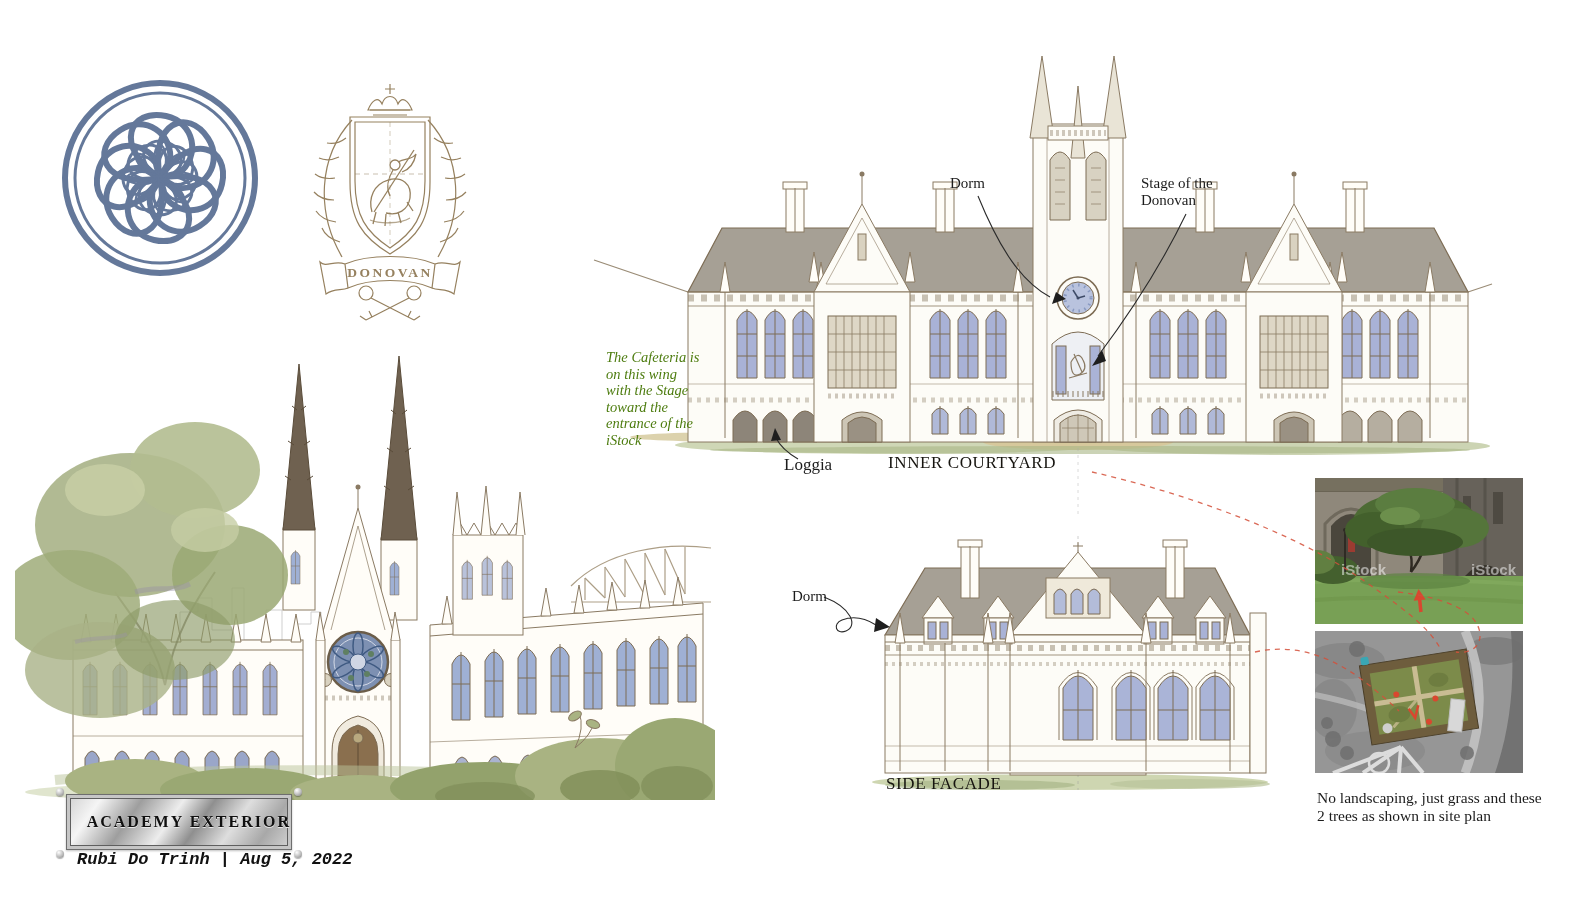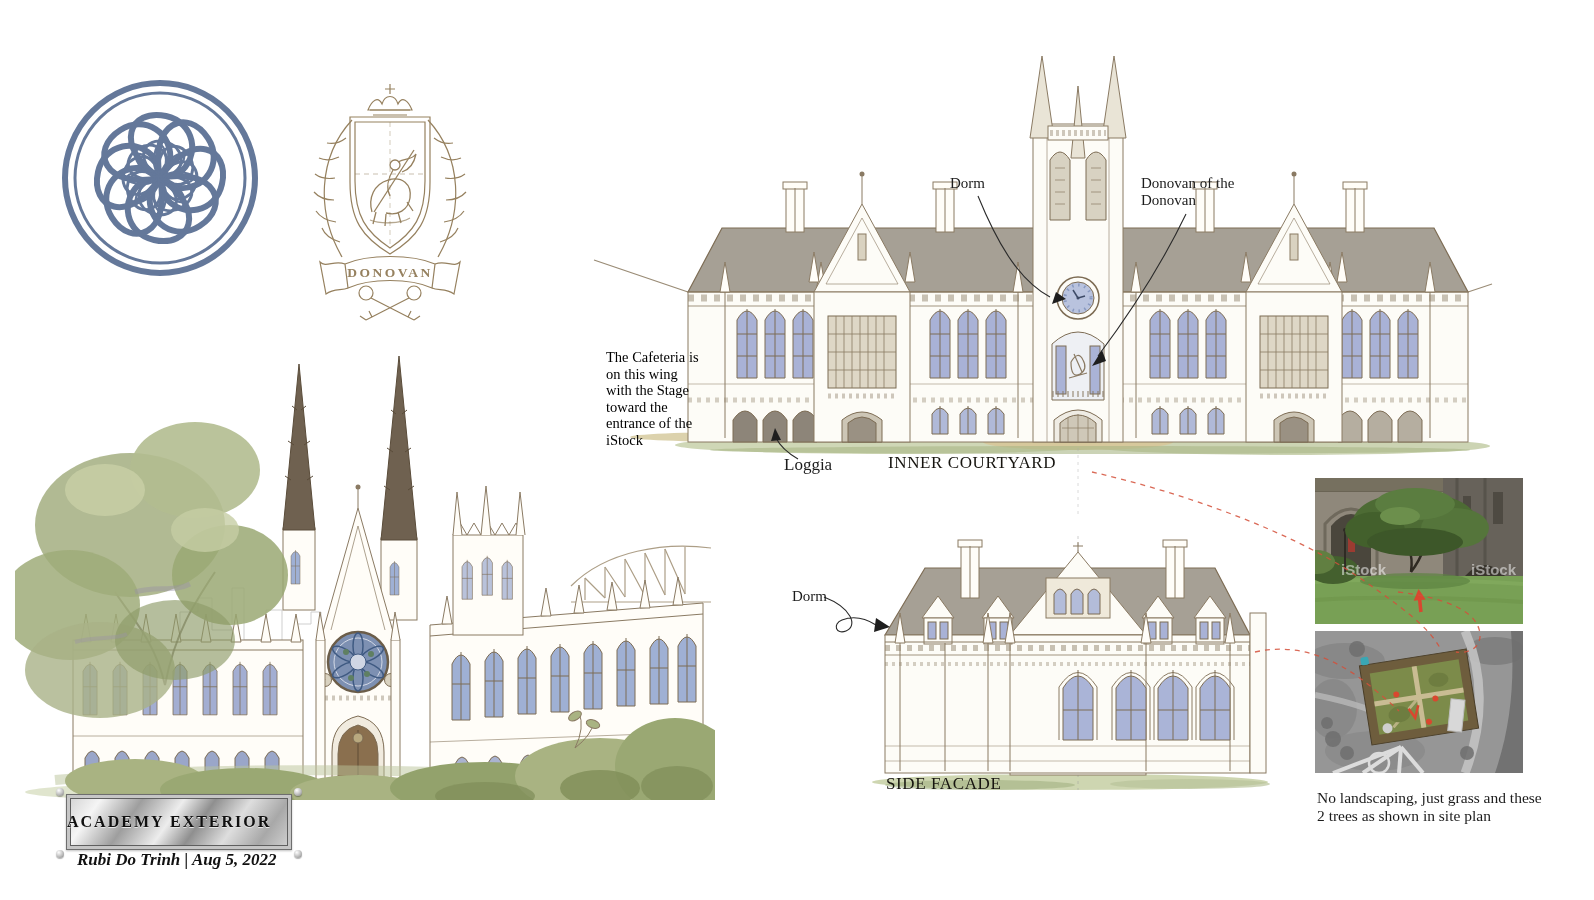--- a/index.html
+++ b/index.html
@@ -1,32 +1,32 @@
 <!DOCTYPE html>
 <html><head>
 <meta charset="utf-8">
 <style>
   html,body{margin:0;padding:0;background:#ffffff;}
   body{width:1594px;height:900px;overflow:hidden;position:relative;
        font-family:"Liberation Serif",serif;color:#1c1c1c;}
   .abs{position:absolute;}
   .lbl{position:absolute;font-size:15px;line-height:17px;color:#1c1c1c;}
   .sec-title{position:absolute;font-weight:normal;font-size:17px;letter-spacing:.6px;color:#16140f;}
-  .note{position:absolute;font-size:14.5px;line-height:16.5px;color:#000000;}
+  .note{position:absolute;font-size:14.5px;line-height:16.5px;color:#4d7c0f;font-style:italic;}
   .ref-note{position:absolute;font-size:15.5px;line-height:18px;color:#1c1c1c;margin-top:12px;}
   .plaque{position:absolute;left:66px;top:794px;width:224px;height:54px;
     background:linear-gradient(125deg,#cfcfcf 0%,#f5f5f5 14%,#9e9e9e 30%,#ededed 46%,#8f8f8f 58%,#dedede 72%,#a8a8a8 86%,#d6d6d6 100%);
     border:1px solid #6e6e6e;
     box-shadow:inset 0 0 0 3px #c6c6c6, inset 0 0 0 4px #5f5f5f, 0 1px 2px rgba(0,0,0,.25);
-    display:flex;align-items:center;justify-content:flex-start;}
+    display:flex;align-items:center;justify-content:flex-end;}
   .plaque-title{font-weight:bold;font-size:16px;letter-spacing:2px;color:#101010;text-shadow:0 1px 0 #e8e8e8;}
   .screw{position:absolute;width:8px;height:8px;border-radius:50%;
     background:radial-gradient(circle at 35% 30%,#fefefe,#bdbdbd 55%,#7d7d7d);
     box-shadow:0 1px 1px rgba(0,0,0,.3);}
-  .credit{position:absolute;left:77px;top:850px;font-weight:bold;font-style:italic;font-size:17px;color:#111;}
+  .credit{position:absolute;left:77px;top:850px;font-weight:bold;font-style:italic;font-size:17px;color:#111;font-family:Liberation Mono, monospace;}
   .wmark{font-family:"Liberation Sans",sans-serif;font-weight:bold;font-size:15px;fill:rgba(255,255,255,.5);}
   svg{display:block;}
 </style>
 </head>
 <body>
 
 <svg class="abs" style="left:60px;top:78px" width="200" height="200" viewBox="0 0 200 200">
   <g stroke="#64789a" fill="none">
     <circle cx="100" cy="100" r="95" stroke-width="6"></circle>
     <circle cx="100" cy="100" r="85" stroke-width="3"></circle>
@@ -701,21 +701,21 @@
   <g stroke="#d4503a" fill="none" stroke-width="1.3" stroke-dasharray="5 5" opacity=".85">
     <path d="M1092,472 C1180,492 1290,530 1360,578 C1400,606 1428,626 1440,648"></path>
     <path d="M1398,592 C1448,598 1478,612 1480,634 C1481,648 1468,654 1456,652"></path>
     <path d="M1255,652 C1300,642 1340,660 1375,690 C1386,699 1394,706 1399,711"></path>
   </g>
 </svg>
 
 <div class="lbl" style="left:950px;top:175px">Dorm</div>
 
 <div class="lbl" style="left:1141px;top:175px">
-  <div>Donovan of the</div>
+  <div>Stage of the</div>
   <div>Donovan</div>
 </div>
 
 <div class="note" style="left:606px;top:349px;width:100px">
   <div>The Cafeteria is</div>
   <div>on this wing</div>
   <div>with the Stage</div>
   <div>toward the</div>
   <div>entrance of the</div>
   <div>iStock</div>

